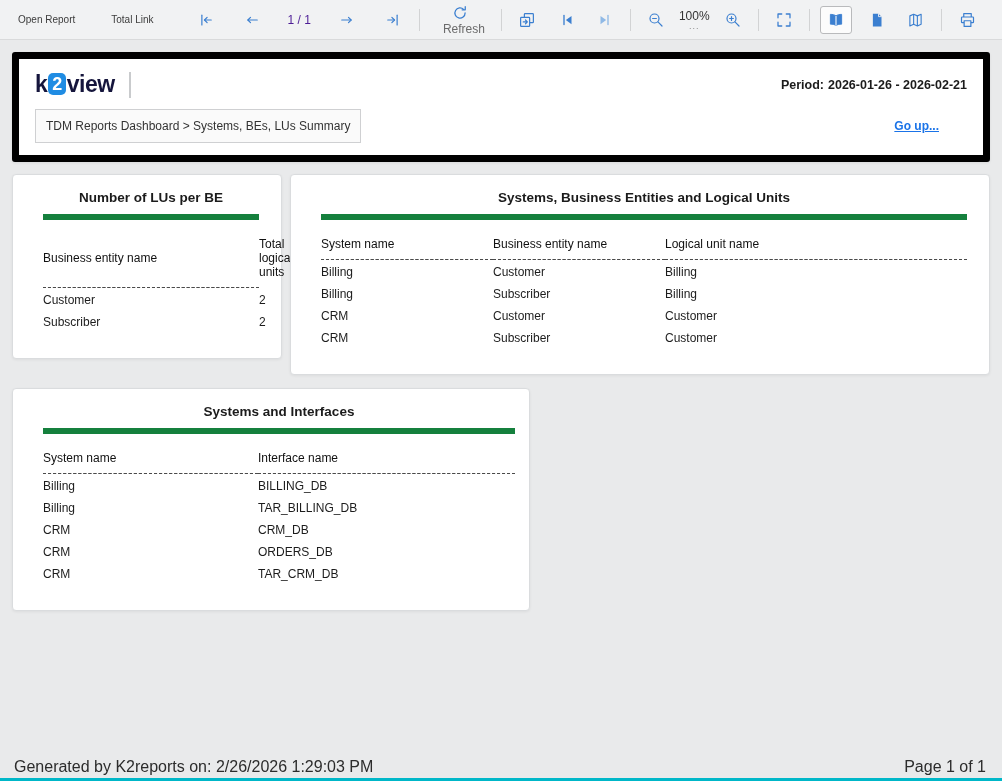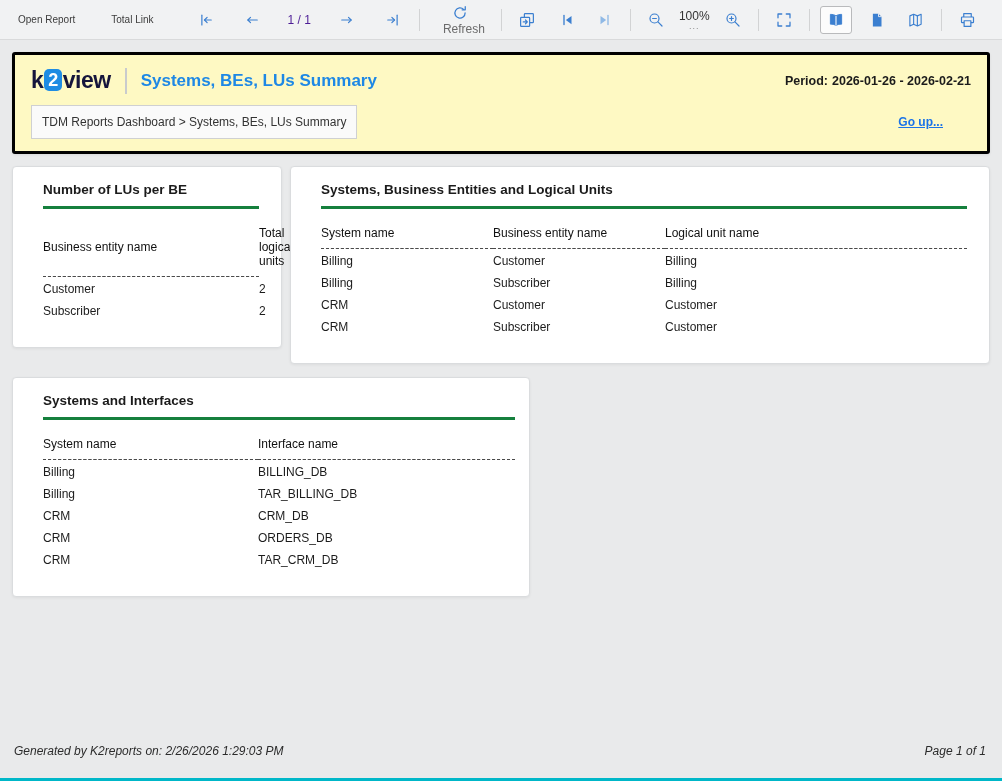--- a/index.html
+++ b/index.html
@@ -38,21 +38,21 @@
     margin: 0 8px; cursor: pointer;
   }
   .zoom-box .zv { font-size: 12px; color: #333; line-height: 12px; }
   .zoom-box .dots { font-size: 9px; color: #8a8a8a; line-height: 8px; letter-spacing: 1px; }
   .ic { display: block; }
 
   
   .content { flex: 1 1 auto; position: relative; padding: 12px; overflow: hidden; }
 
   .header-card {
-    background: #fef9c3; border: 3px solid #000000; border-radius: 3px;
+    background: #ffffff; border: 7px solid #000000; border-radius: 3px;
     box-shadow: 0 1px 3px rgba(0,0,0,.07);
     padding: 12px 16px 12px; margin-bottom: 12px;
   }
   .hdr-row1 { display: flex; align-items: center; }
   .logo { font-weight: 800; font-size: 23px; color: #15153c; letter-spacing: -0.5px; white-space: nowrap; }
   .logo-2 {
     background: #1f8ce3; color: #fff; border-radius: 5px;
     display: inline-block; padding: 0 4px; margin: 0 1px;
     font-size: 18px; line-height: 22px; vertical-align: 2px;
   }
@@ -70,21 +70,22 @@
   .cards-row { display: flex; gap: 8px; align-items: flex-start; margin-bottom: 13px; }
 
   .card {
     background: #fff; border: 1px solid #dadcde; border-radius: 4px;
     box-shadow: 0 1px 3px rgba(0,0,0,.06);
     padding: 0 22px 26px 30px;
   }
   .card-title {
     margin: 0; padding: 15px 0 9px;
     font-size: 13.5px; font-weight: 700; color: #1b1b1b;
-    border-bottom: 3px solid #15803d;
+    border-bottom: 6px solid #15803d;
+    text-align: center;
   }
   .rpt-table {
     width: 100%; border-collapse: collapse; table-layout: fixed;
     margin-top: 13px; font-size: 12px; color: #1c1c1c;
   }
   .rpt-table th {
     text-align: left; font-weight: 400; color: #111;
     padding: 4px 0 8px; border-bottom: 1px dashed #4a4a4a;
   }
   .rpt-table td { padding: 5px 0 3px; }
@@ -92,23 +93,23 @@
   .card-lus { width: 393px; min-height: 141px; }
   .card-sbl { flex: 1 1 auto; min-height: 185px; }
   .card-si  { width: 518px; min-height: 207px; padding-right: 14px; }
 
   .card-lus th:nth-child(1) { width: 216px; }
   .card-sbl th:nth-child(1) { width: 172px; }
   .card-sbl th:nth-child(2) { width: 172px; }
   .card-si  th:nth-child(1) { width: 215px; }
 
   .page-footer {
-    position: absolute; left: 14px; right: 16px; bottom: 20px;
+    position: absolute; left: 14px; right: 16px; bottom: 2px;
     display: flex; justify-content: space-between;
-    font-size: 12px; color: #2c2c2c; font-style: italic;
+    font-size: 16px; color: #2c2c2c;
   }
 
   .bottom-bar { flex: 0 0 3px; height: 3px; background: #00b7c8; }
 </style>
 </head>
 <body>
 
 <div class="toolbar">
   <button type="button" class="tb-text">Open Report</button>
   <button type="button" class="tb-text" style="margin-left:20px">Total Link</button>
@@ -240,21 +241,20 @@
 </div>
 
 <main class="content">
 
   <header class="header-card">
     <div class="hdr-row1">
       <div class="logo">
         <span class="logo-k">k</span><span class="logo-2">2</span><span class="logo-view">view</span>
       </div>
       <span class="hdr-sep"></span>
-      <h1 class="rpt-title">Systems, BEs, LUs Summary</h1>
       <div class="period">
         <span class="period-label">Period:</span><span class="period-value">2026-01-26 - 2026-02-21</span>
       </div>
     </div>
     <div class="hdr-row2">
       <div class="breadcrumb">TDM Reports Dashboard &gt; Systems, BEs, LUs Summary</div>
       <a class="go-up" href="#">Go up...</a>
     </div>
   </header>
 

